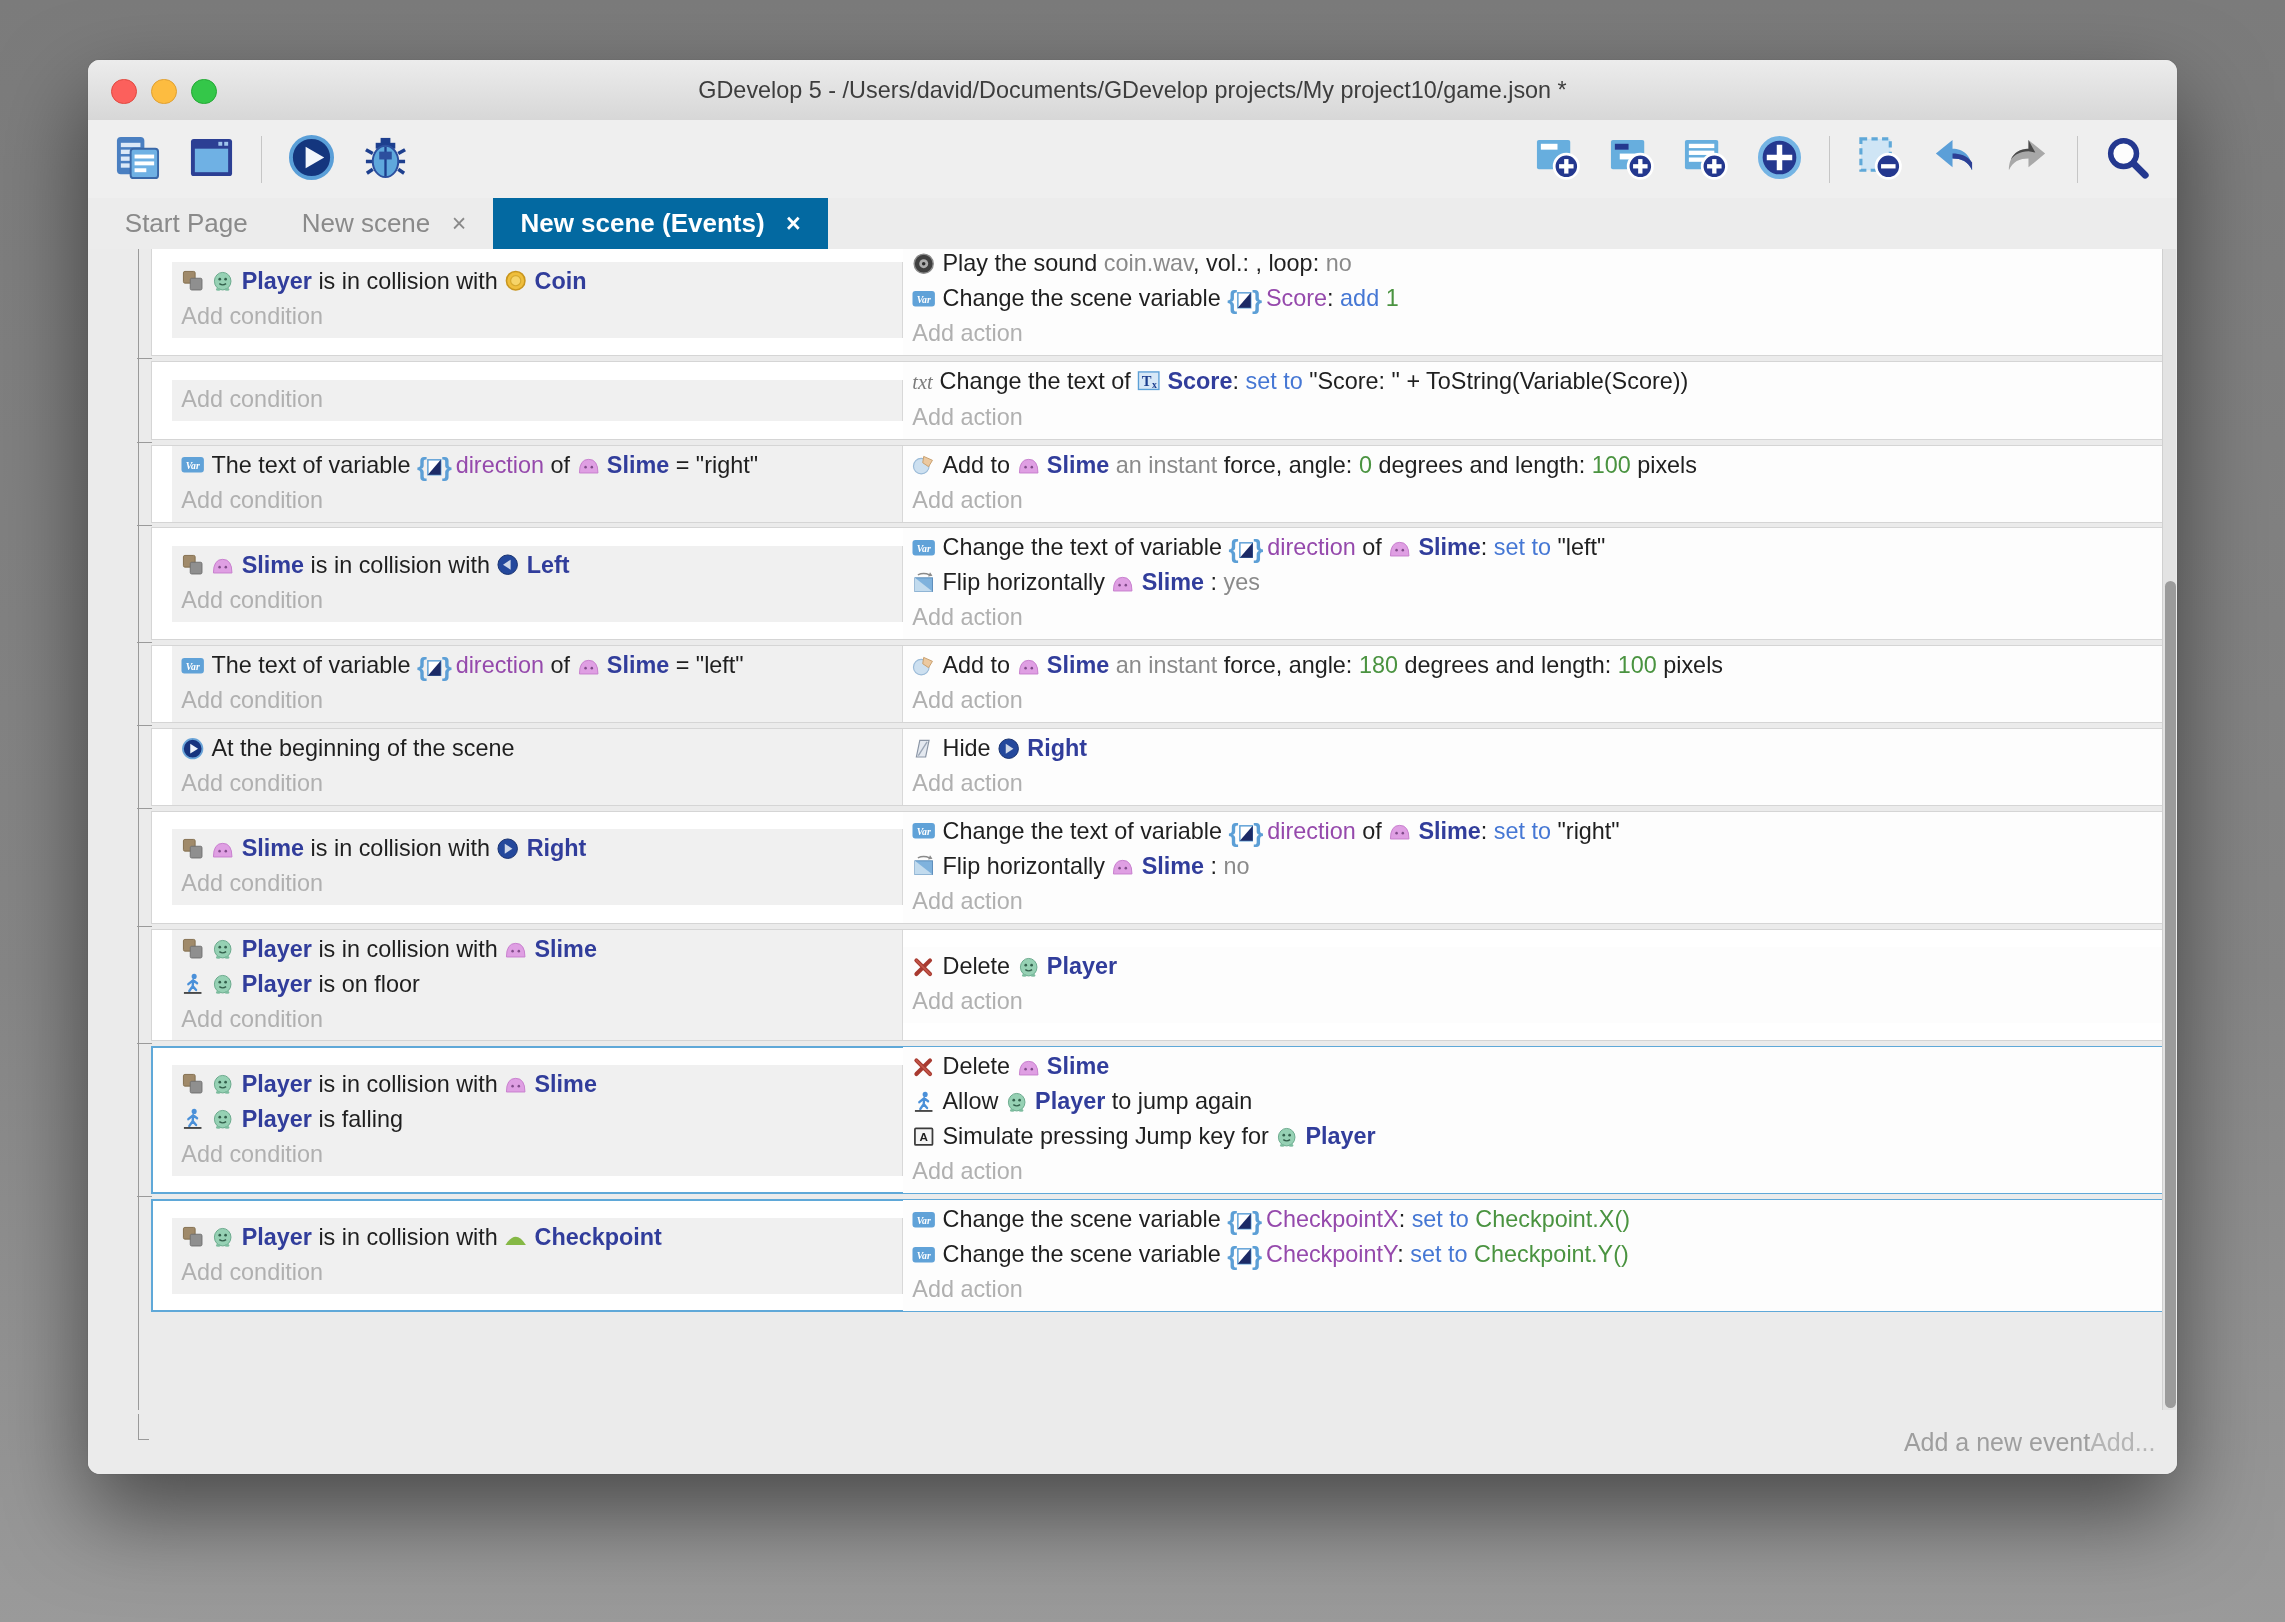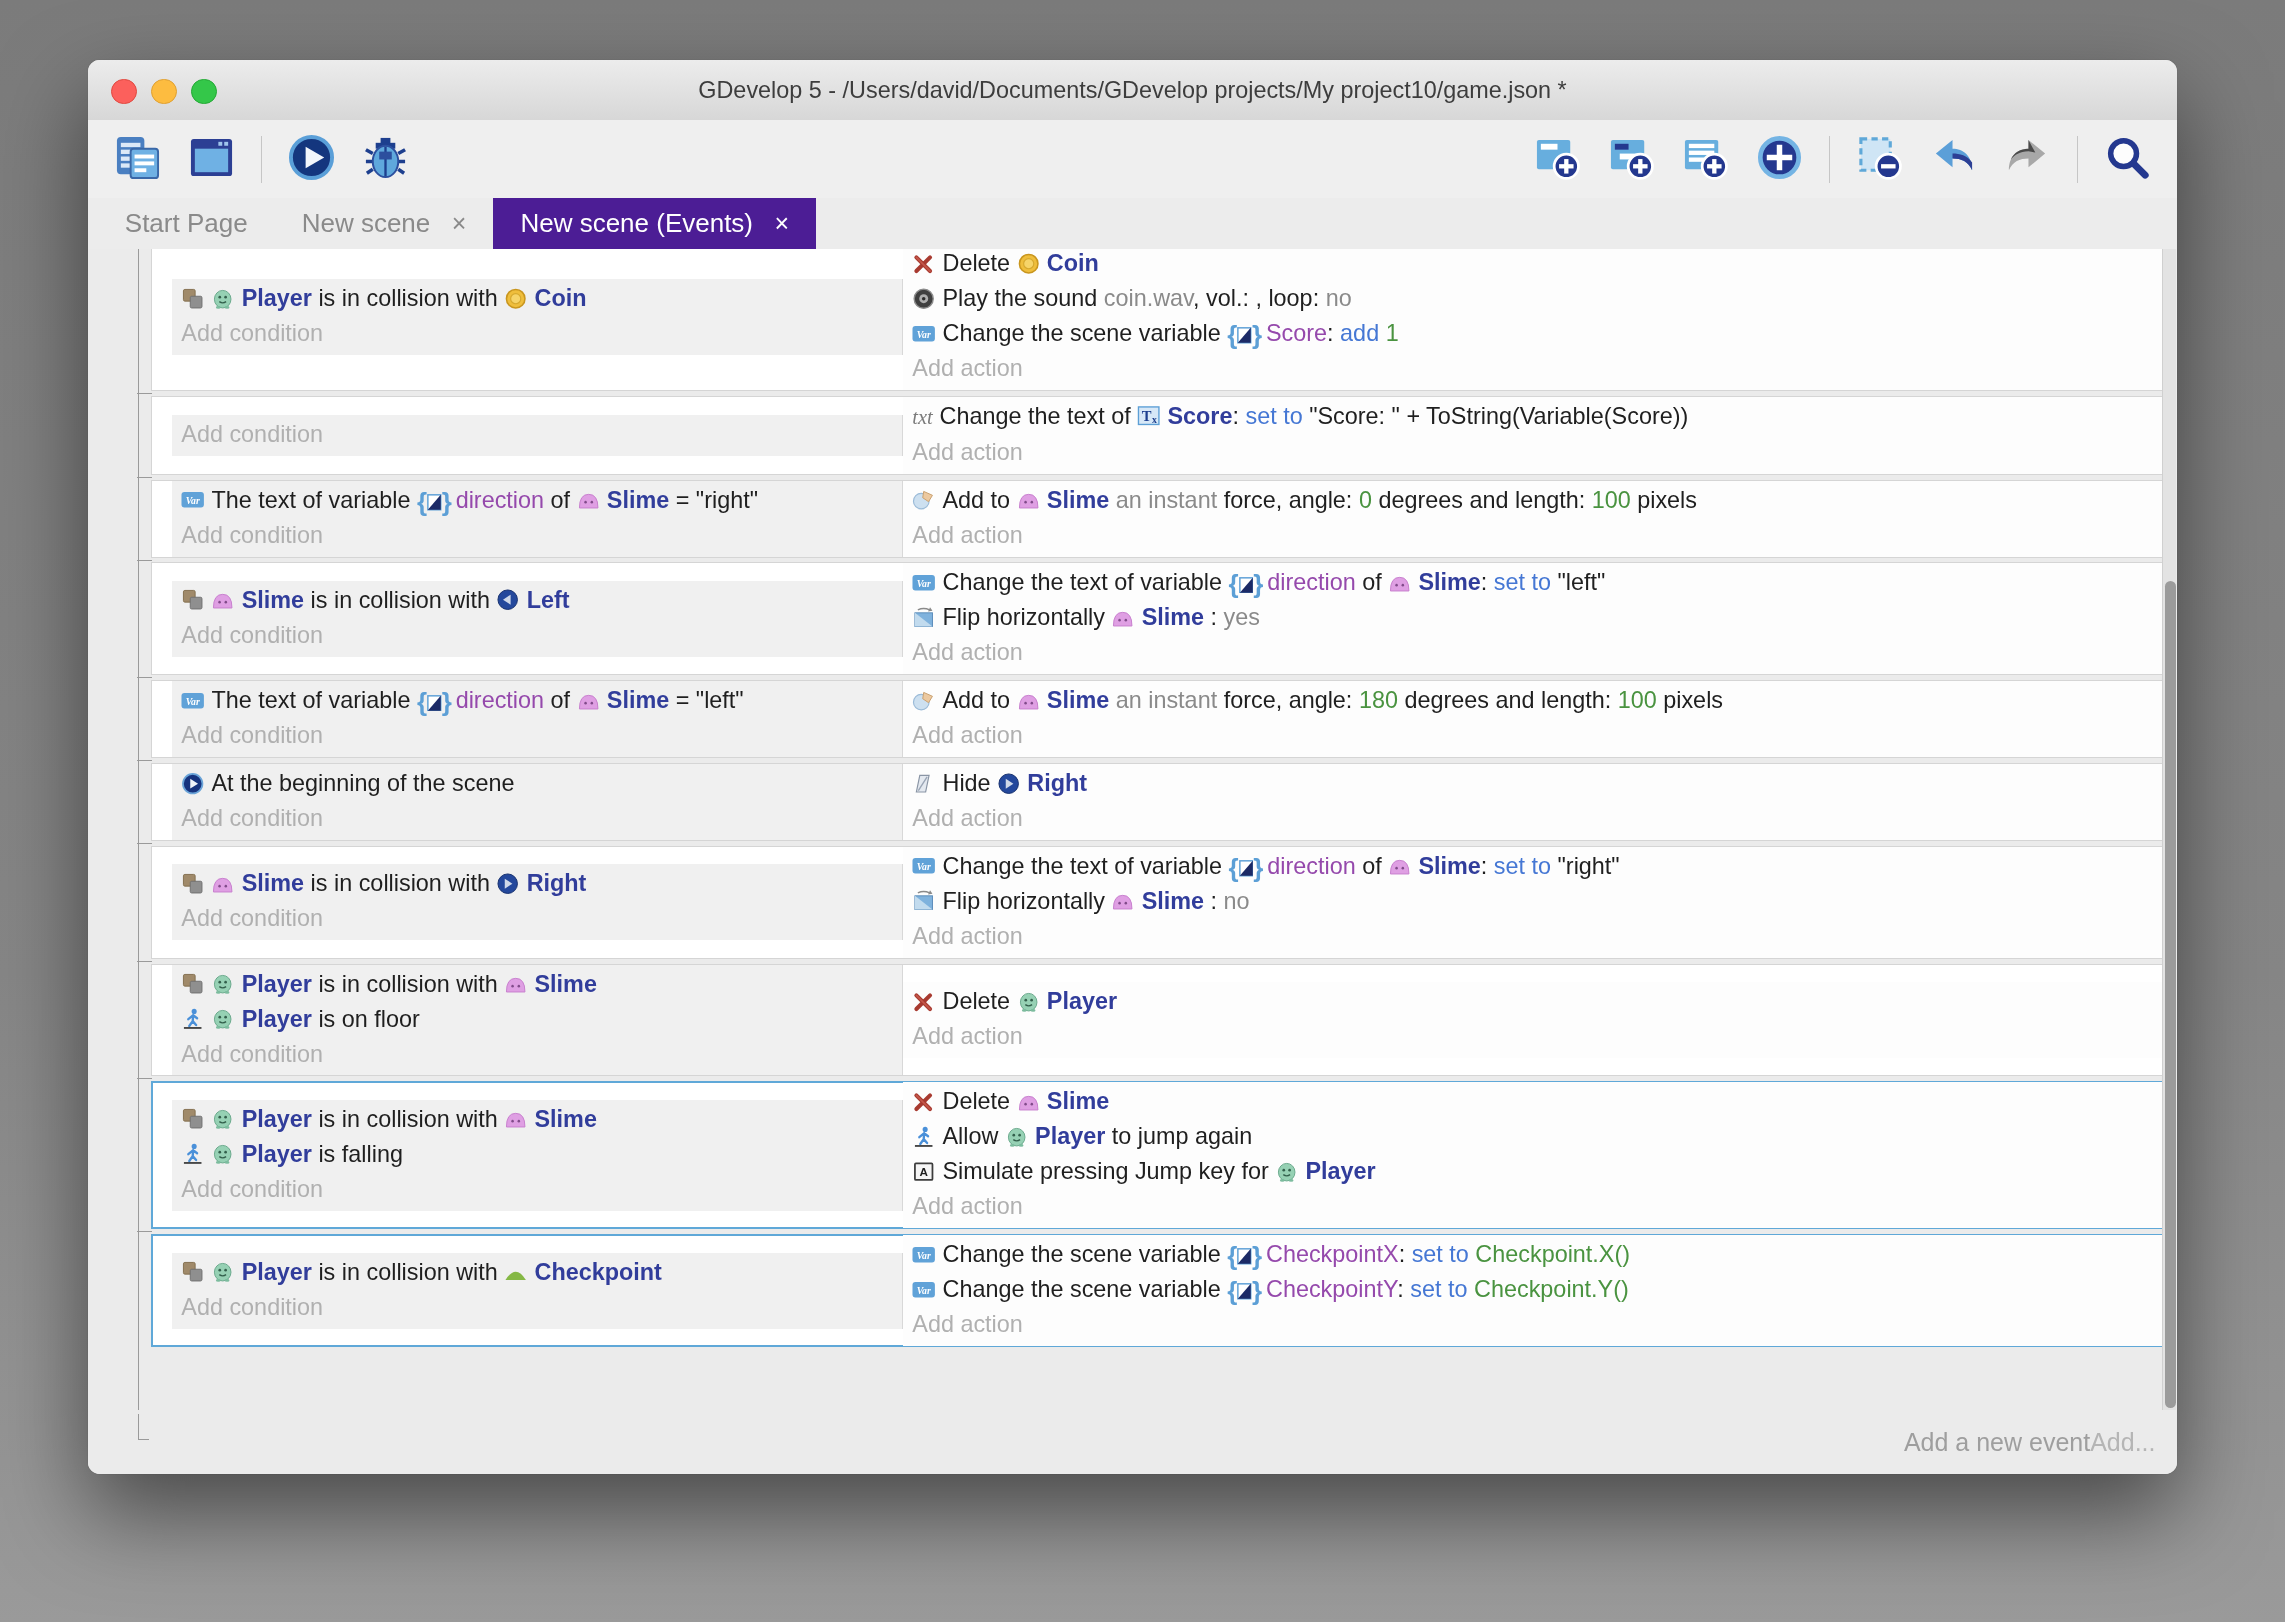--- a/index.html
+++ b/index.html
@@ -42,21 +42,21 @@
   
   .tabbar{
     position:absolute;left:0;top:138px;right:0;height:51px;background:#ececec;
     display:flex;align-items:stretch;padding-left:9.8px;
   }
   .tab{
     display:flex;align-items:center;gap:21.5px;padding:0 27px;
     font-size:26px;color:#8a8a8a;white-space:nowrap;cursor:pointer;
   }
   .tab .tclose{font-size:25px;color:#8a8a8a;cursor:pointer;}
-  .tab.active{background:#4c1d95;color:#ffffff;}
+  .tab.active{background:#0369a1;color:#ffffff;font-weight:bold;}
   .tab.active .tclose{color:#ffffff;}
   
   .viewport{
     position:absolute;left:0;top:189px;right:0;height:1161px;background:#ebebeb;overflow:hidden;
   }
   .rail{position:absolute;left:50px;top:0;bottom:0;width:1px;background:#9a9a9a;}
   .events{position:absolute;left:63px;top:-5.9px;right:13.7px;}
   .event{
     display:flex;align-items:center;margin-bottom:4.9px;position:relative;
     border:1px solid #d5d5d5;background:#ffffff;
@@ -257,27 +257,20 @@
                   <ellipse cx="7.5" cy="21" rx="2.5" ry="1.4" fill="#7cbc9e"></ellipse>
                   <ellipse cx="16.5" cy="21" rx="2.5" ry="1.4" fill="#7cbc9e"></ellipse>
                 </svg></span><span class="tk-o">Player</span><span class="tk-p"> is in collision with </span><span class="sicon"><svg viewBox="0 0 24 24">
                   <circle cx="12" cy="12" r="9.5" fill="#efbe3c" stroke="#c9961e" stroke-width="1.6"></circle>
                   <circle cx="12" cy="12" r="5.2" fill="#f6d469" stroke="#d6a92f" stroke-width="1.2"></circle>
                 </svg></span><span class="tk-o">Coin</span></div>
             <div class="add-link">Add condition</div>
           </div>
           <div class="cell act-cell">
             <div class="sentence"><span class="sicon"><svg viewBox="0 0 24 24">
-                  <path d="M4.5,5.5 L18.5,19.5 M18.5,5.5 L4.5,19.5" stroke="#a83a30" stroke-width="4.2" stroke-linecap="round"></path>
-                  <path d="M4.5,5.5 L18.5,19.5" stroke="#c4574a" stroke-width="1.8" stroke-linecap="round"></path>
-                </svg></span><span class="tk-p">Delete </span><span class="sicon"><svg viewBox="0 0 24 24">
-                  <circle cx="12" cy="12" r="9.5" fill="#efbe3c" stroke="#c9961e" stroke-width="1.6"></circle>
-                  <circle cx="12" cy="12" r="5.2" fill="#f6d469" stroke="#d6a92f" stroke-width="1.2"></circle>
-                </svg></span><span class="tk-o">Coin</span></div>
-            <div class="sentence"><span class="sicon"><svg viewBox="0 0 24 24">
                   <circle cx="12" cy="12" r="9.8" fill="#3f3f3f"></circle>
                   <circle cx="12" cy="12" r="9.8" fill="none" stroke="#8c8c8c" stroke-width="1.4"></circle>
                   <circle cx="12" cy="12" r="4.6" fill="#adadad"></circle>
                   <circle cx="12" cy="12" r="1.8" fill="#2c2c2c"></circle>
                 </svg></span><span class="tk-p">Play the sound </span><span class="tk-g">coin.wav</span><span class="tk-p">, vol.: , loop: </span><span class="tk-g">no</span></div>
             <div class="sentence"><span class="sicon"><svg viewBox="0 0 24 24" style="font-size:24px">
                   <rect x="0.5" y="4" width="23" height="16" rx="3" fill="#60a2d8"></rect>
                   <text x="12" y="16.5" font-size="10" font-style="italic" font-weight="bold" fill="#ffffff" text-anchor="middle" font-family="Liberation Serif, serif">Var</text>
                 </svg></span><span class="tk-p">Change the scene variable </span><span class="vwrap">
                 <span class="vbrace">{</span>

